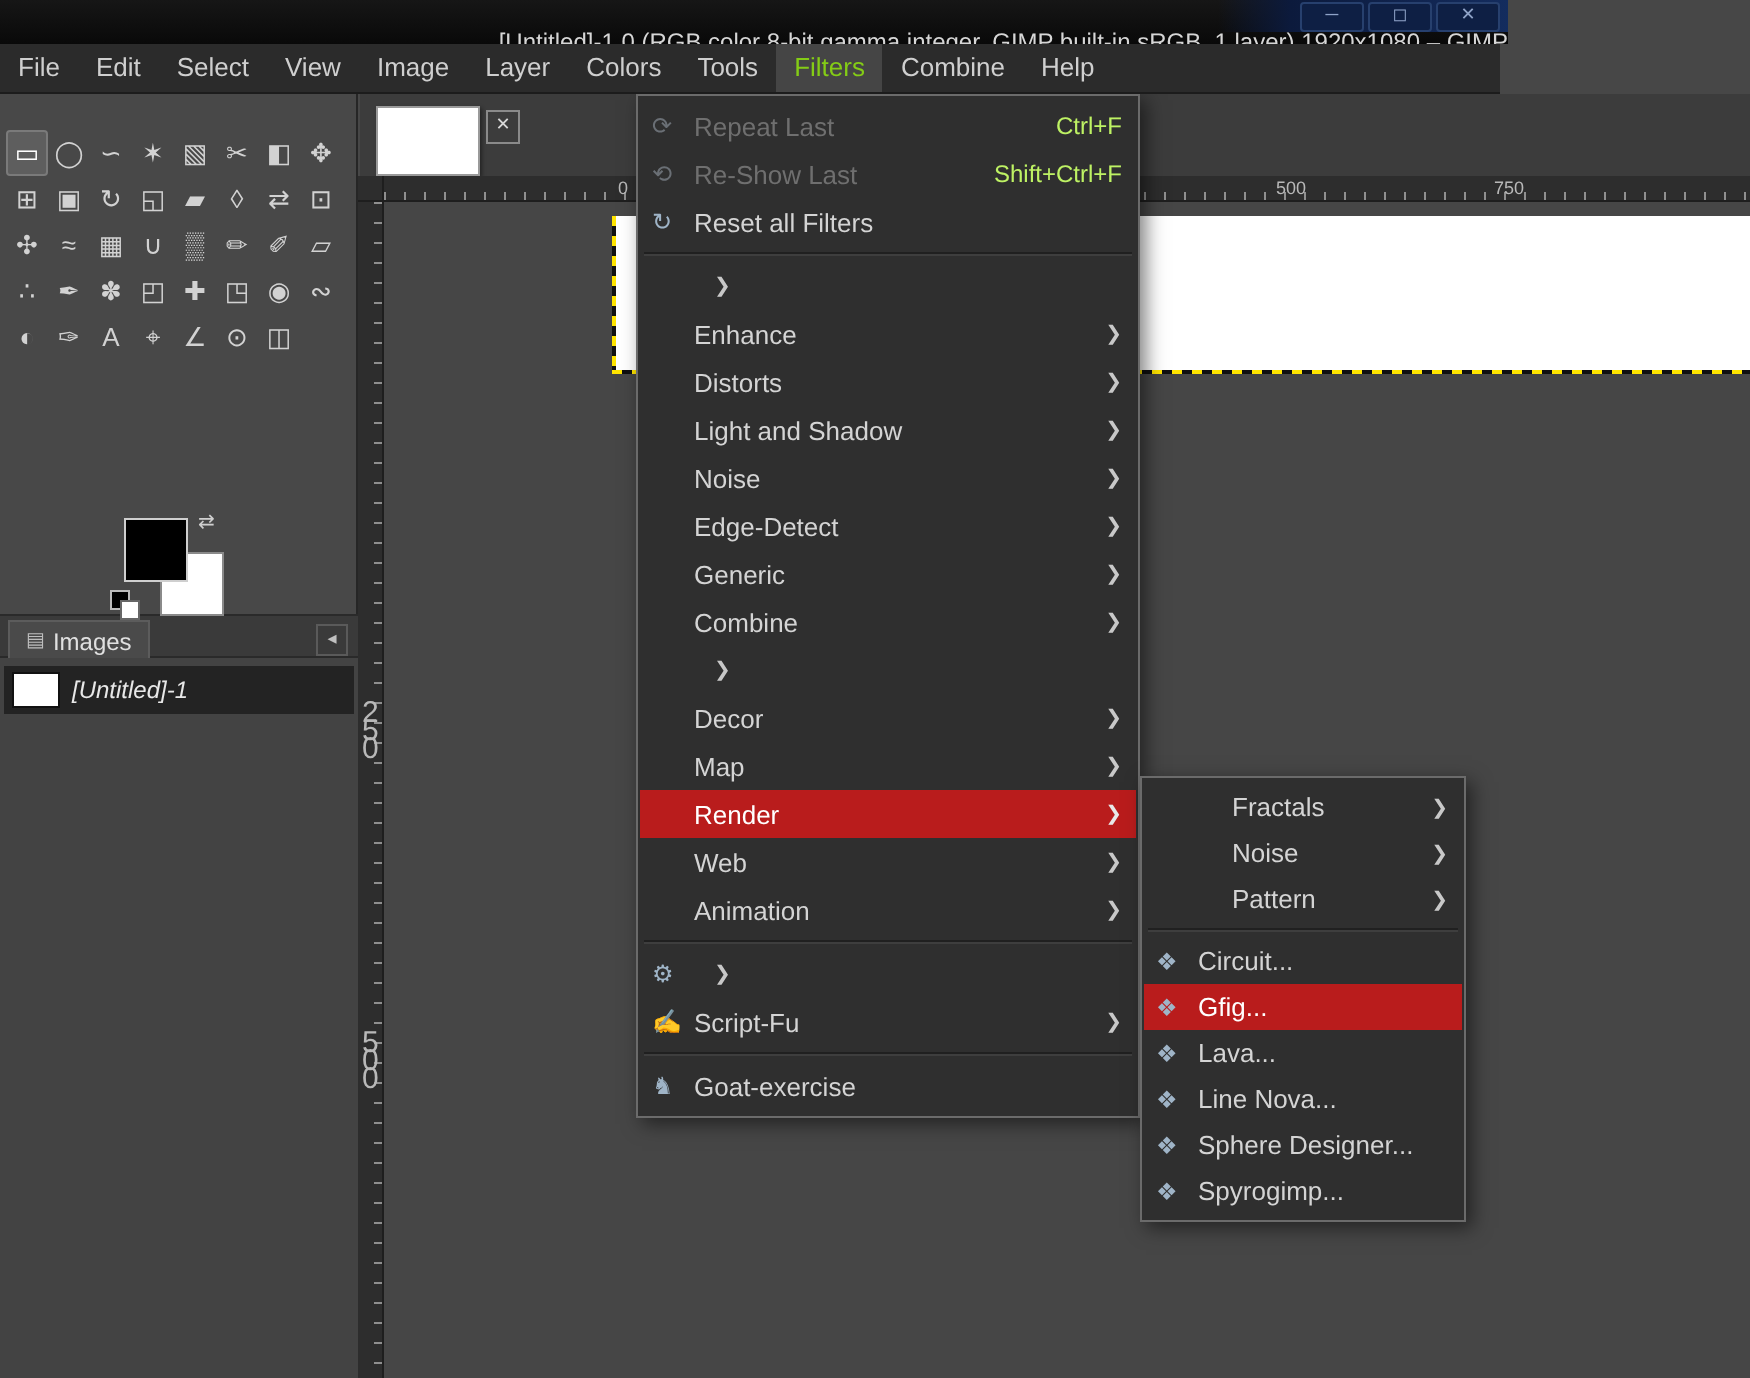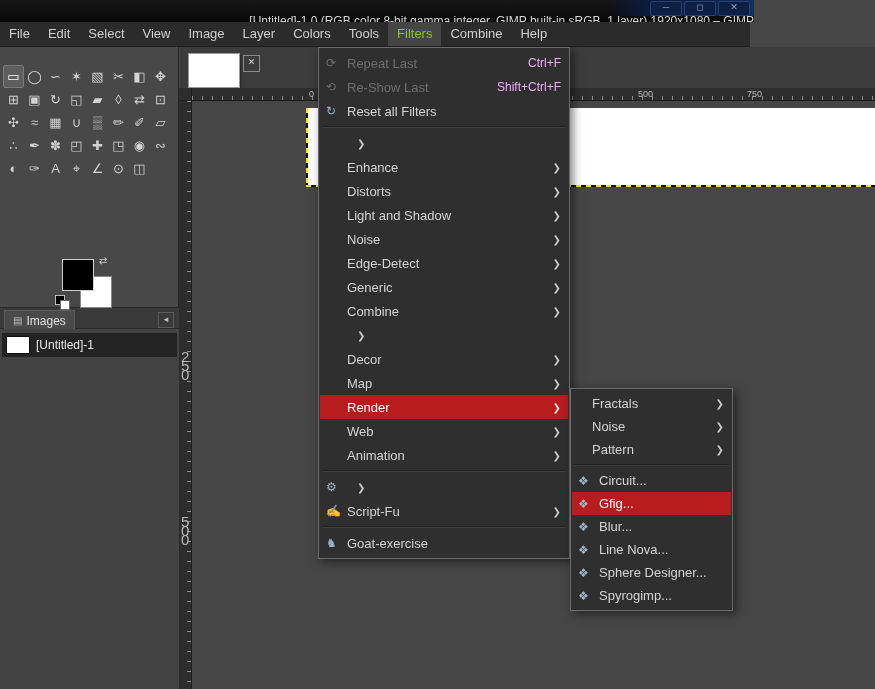--- a/index.html
+++ b/index.html
@@ -46,21 +46,21 @@
   #images-tabbar{position:absolute;left:0;top:260px;width:179px;height:22px;background:#3a3a3a;
     border-top:1px solid #2a2a2a;border-bottom:1px solid #2a2a2a;box-sizing:border-box;}
   #images-tab{position:absolute;left:4px;top:2px;height:19px;padding:0 8px;background:#4a4a4a;
     border:1px solid #5c5c5c;border-bottom:none;color:#e0e0e0;font-size:12px;line-height:18px;
     display:flex;align-items:center;gap:4px;}
   #images-tab .tabicon{font-size:10px;color:#bdbdbd;}
   #dock-collapse{position:absolute;right:5px;top:4px;width:14px;height:14px;border:1px solid #5a5a5a;
     color:#c0c0c0;font-size:9px;line-height:12px;text-align:center;}
   #images-list{position:absolute;left:0;top:282px;width:179px;height:407px;background:#434343;}
   #image-row{margin:4px 2px 0 2px;height:24px;background:#232323;display:flex;align-items:center;gap:6px;
-    padding:0 4px;color:#e8e8e8;font-size:12px;}
+    padding:0 4px;color:#e8e8e8;font-size:12px;font-style:italic;}
   #image-row .thumb{width:22px;height:16px;background:#fff;border:1px solid #111;flex:none;}
   
   #tabstrip{position:absolute;left:180px;top:47px;width:695px;height:41px;background:#3c3c3c;}
   #image-tab-thumb{position:absolute;left:8px;top:6px;width:50px;height:33px;background:#fff;
     border:1px solid #9a9a9a;box-shadow:1px 1px 2px rgba(0,0,0,.4);}
   #image-tab-close{position:absolute;left:63px;top:8px;width:15px;height:15px;border:1px solid #8a8a8a;
     color:#d8d8d8;font-size:9px;line-height:13px;text-align:center;}
   #ruler-corner{position:absolute;left:179px;top:88px;width:13px;height:13px;background:#2d2d2d;
     border-right:1px solid #1e1e1e;border-bottom:1px solid #1e1e1e;box-sizing:border-box;}
   #hruler{position:absolute;left:192px;top:88px;width:683px;height:13px;background-color:#2d2d2d;
@@ -84,25 +84,25 @@
     padding:3px 1px;box-sizing:border-box;}
   #filters-menu{left:318px;top:47px;width:252px;z-index:50;}
   #render-submenu{left:570px;top:388px;width:163px;z-index:51;}
   .mi{display:flex;align-items:center;height:24px;padding:0 7px 0 6px;color:#d4d4d4;font-size:13px;cursor:default;}
   #render-submenu .mi{height:23px;}
   .mi .ic{width:21px;flex:none;font-size:12px;color:#9fb4c7;text-align:left;}
   .mi .lbl{flex:1;white-space:nowrap;}
   .mi .sc{color:#9a9a9a;margin-left:18px;font-size:12px;}
   .mi .chev{color:#c8c8c8;margin-left:10px;font-size:10px;}
   .mi.dis{color:#6f6f6f;}
-  .mi.dis .sc{color:#f0abfc;}
+  .mi.dis .sc{color:#bef264;}
   .mi.dis .ic{color:#6a6f75;}
   .mi.hl{background:#b91c1c;color:#ffffff;}
   .mi.hl .chev{color:#e8e8e8;}
-  .mi.noicon{padding-left:20px;}
+  .mi.noicon{padding-left:20px;margin-left:24px;}
   .msep{border-top:1px solid #202020;border-bottom:1px solid #3e3e3e;margin:3px 2px;}
 </style>
 </head>
 <body>
 
 <div id="titlebar">
   <span id="gimp-icon"></span>
   <span id="title-text">[Untitled]-1.0 (RGB color 8-bit gamma integer, GIMP built-in sRGB, 1 layer) 1920x1080 – GIMP</span>
   <div id="winbtn-strip">
     <span class="winbtn">─</span>
@@ -335,21 +335,21 @@
   <div class="mi">
       <span class="ic">❖</span>
       <span class="lbl">Circuit...</span>
     </div>
   <div class="mi hl">
       <span class="ic">❖</span>
       <span class="lbl">Gfig...</span>
     </div>
   <div class="mi">
       <span class="ic">❖</span>
-      <span class="lbl">Blur...</span>
+      <span class="lbl">Lava...</span>
     </div>
   <div class="mi">
       <span class="ic">❖</span>
       <span class="lbl">Line Nova...</span>
     </div>
   <div class="mi">
       <span class="ic">❖</span>
       <span class="lbl">Sphere Designer...</span>
     </div>
   <div class="mi">

